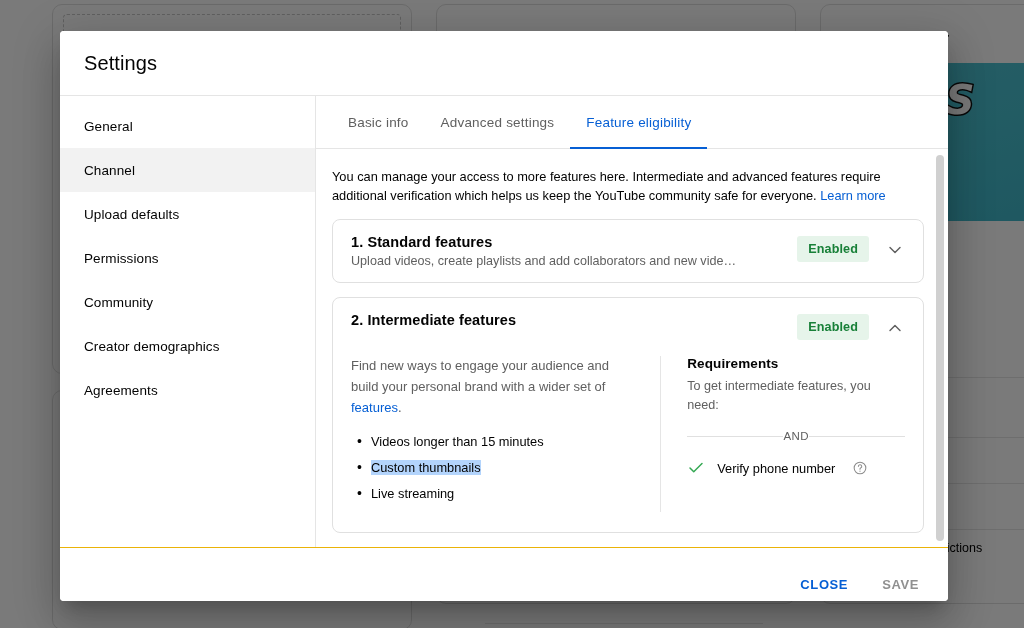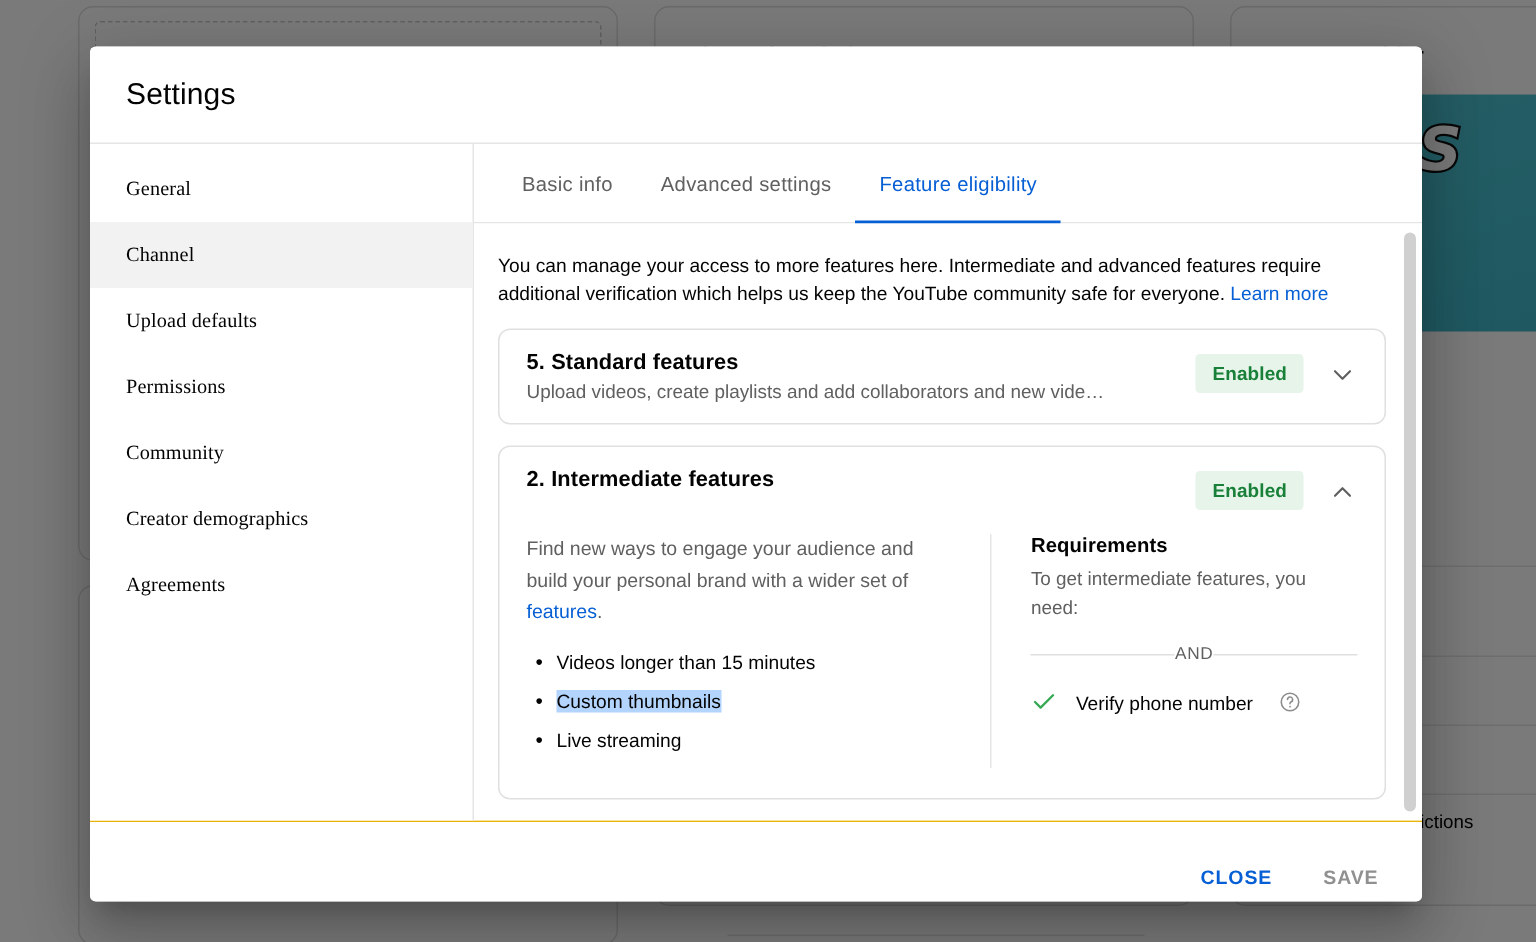--- a/index.html
+++ b/index.html
@@ -106,21 +106,20 @@
     min-height: 0;
     position: relative;
   }
 
   
   .nav {
     width: 256px; flex: 0 0 256px;
     background: #fff;
     border-right: 1px solid #e5e5e5;
     padding-top: 8px;
-    font-family: Liberation Serif, serif;
   }
   .nav-item {
     height: 44px;
     display: flex; align-items: center;
     padding: 0 24px;
     font-size: 13.5px; font-weight: 500; color: #030303;
     cursor: pointer;
     letter-spacing: .1px;
   }
   .nav-item.selected { background: #f2f2f2; }
@@ -364,21 +363,21 @@
       <div class="scrollarea">
 
         <p class="intro">
           <span>You can manage your access to more features here. Intermediate and advanced features require additional verification which helps us keep the YouTube community safe for everyone.</span>
           <a href="#">Learn more</a>
         </p>
 
         <div class="feature-card">
           <div class="fc-head">
             <div class="fc-head-text">
-              <div class="fc-title">5. Standard features</div>
+              <div class="fc-title">1. Standard features</div>
               <div class="fc-sub">Upload videos, create playlists and add collaborators and new videos to play…</div>
             </div>
             <div class="badge">Enabled</div>
             <div class="chev">
               <svg viewBox="0 0 24 24" fill="none" stroke="#606060" stroke-width="1.7" stroke-linecap="round" stroke-linejoin="round">
                 <polyline points="6 9 12 15 18 9"></polyline>
               </svg>
             </div>
           </div>
         </div>

